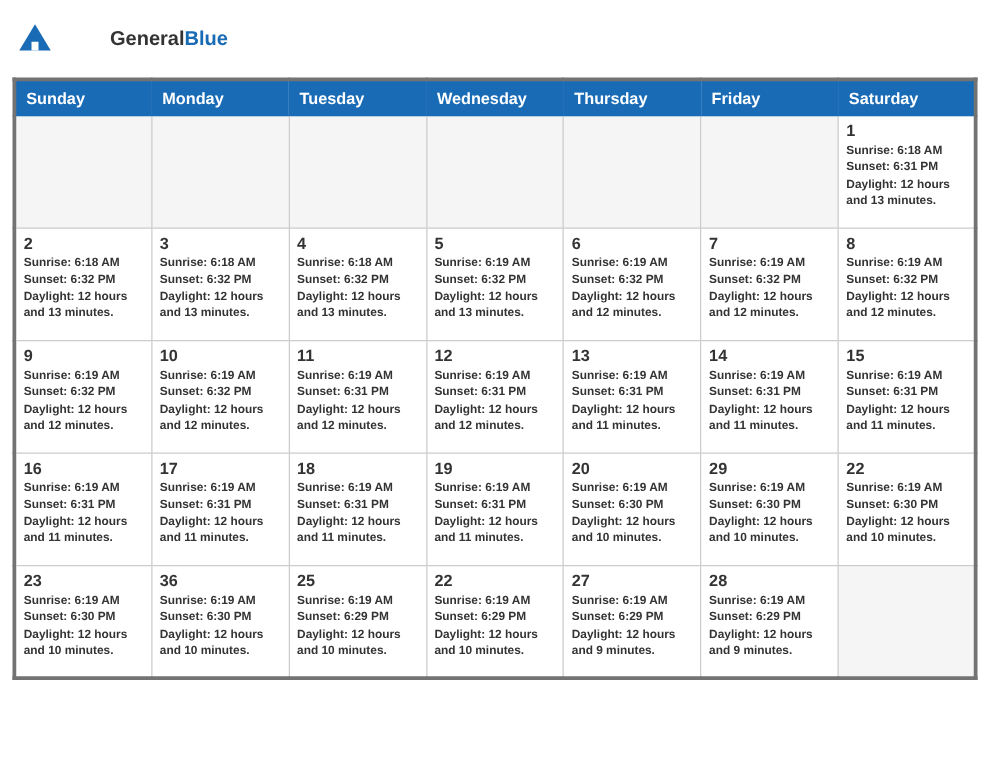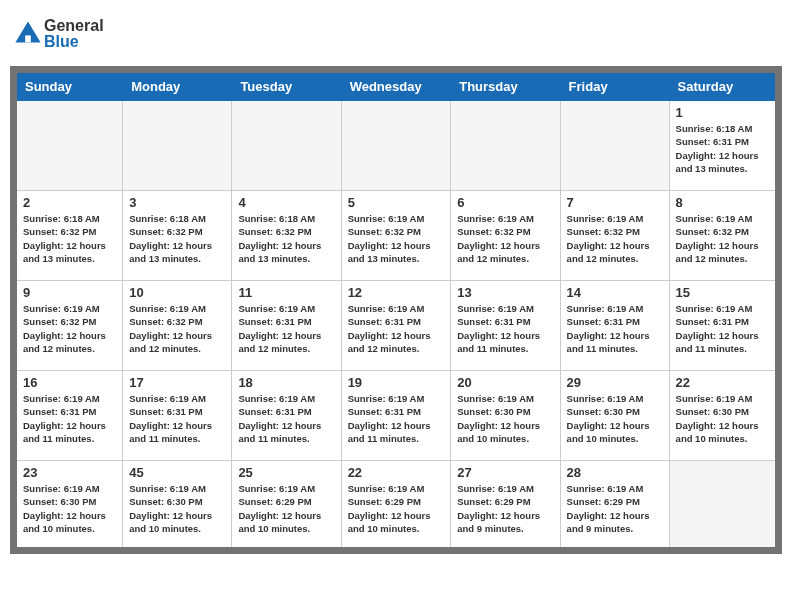--- a/index.html
+++ b/index.html
@@ -25,21 +25,21 @@
       font-weight: normal;
       color: #333;
     }
     .location {
       font-size: 14px;
       color: #555;
     }
     .calendar {
       width: 100%;
       border-collapse: collapse;
-      border: 7px solid #737373;
+      border: 3px solid #737373;
     }
     .calendar th {
       background: #1a6bb5;
       color: #fff;
       text-align: left;
       padding: 6px 8px;
       font-size: 13px;
       font-weight: bold;
       border: 1px solid #1a6bb5;
     }
@@ -68,22 +68,23 @@
       line-height: 1.4;
       font-weight: bold;
     }
     .logo-wrapper {
       display: flex;
       align-items: center;
       gap: 2px;
     }
     .logo-text-wrapper {
       display: flex;
-      flex-direction: column;
+      flex-direction: row;
       line-height: 1;
+      margin-left: 44px;
     }
     .general-text {
       font-size: 16px;
       font-weight: bold;
       color: #333;
     }
     .blue-text {
       font-size: 16px;
       font-weight: bold;
       color: #1a6bb5;
@@ -292,21 +293,21 @@
       </tr>
       <tr>
         <td>
           <span class="day-number">23</span>
           <div class="day-info">Sunrise: 6:19 AM
 Sunset: 6:30 PM
 Daylight: 12 hours
 and 10 minutes.</div>
         </td>
         <td>
-          <span class="day-number">45</span>
+          <span class="day-number">36</span>
           <div class="day-info">Sunrise: 6:19 AM
 Sunset: 6:30 PM
 Daylight: 12 hours
 and 10 minutes.</div>
         </td>
         <td>
           <span class="day-number">25</span>
           <div class="day-info">Sunrise: 6:19 AM
 Sunset: 6:29 PM
 Daylight: 12 hours

